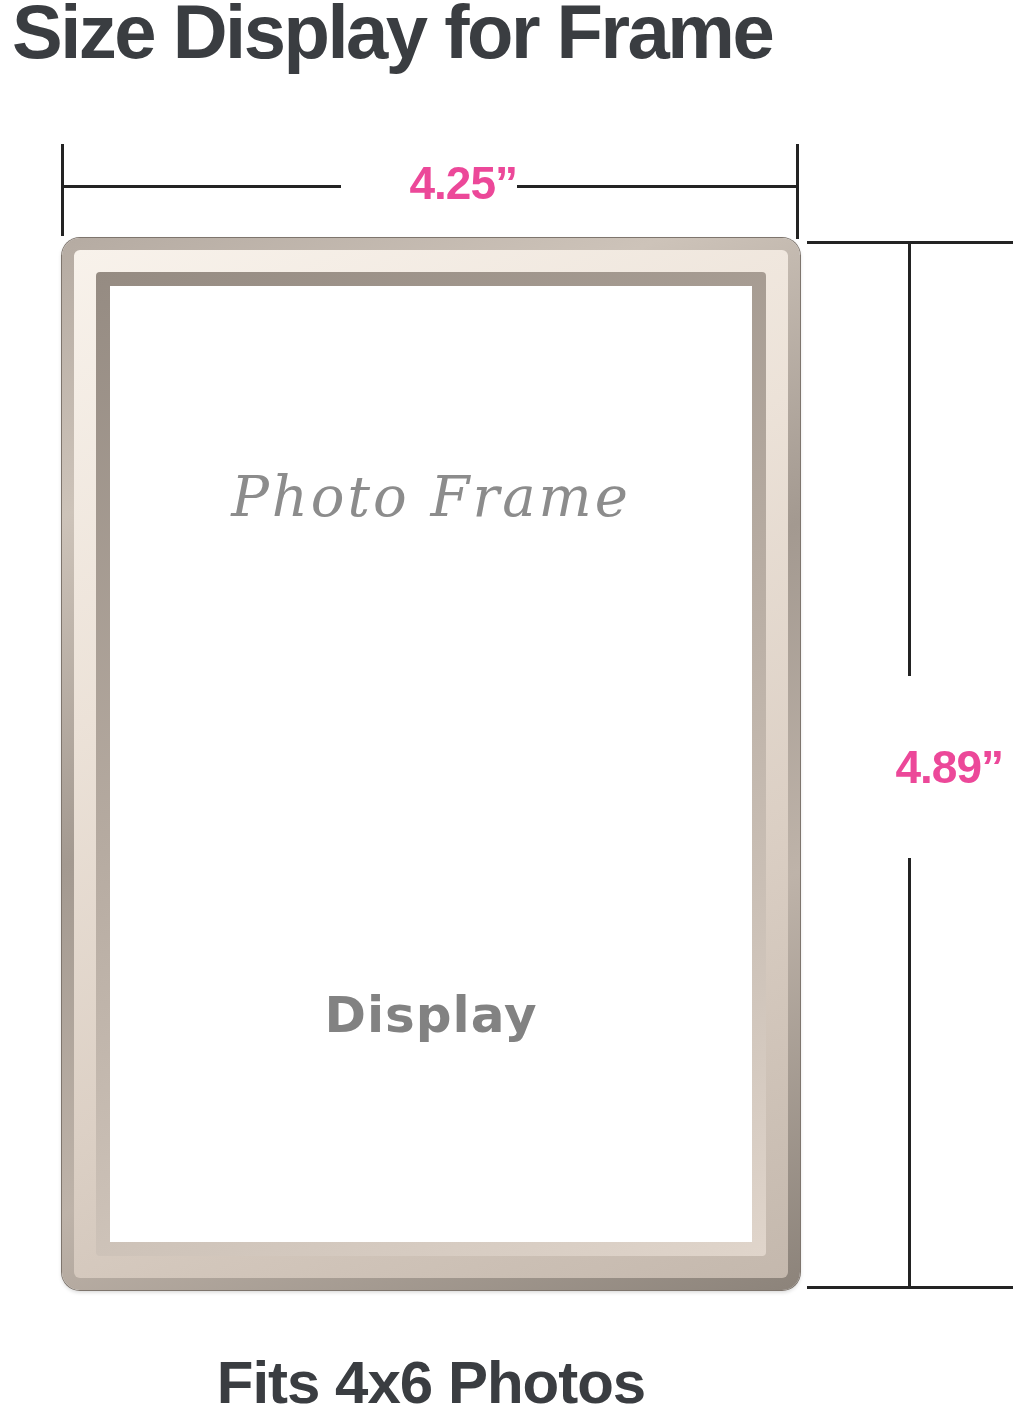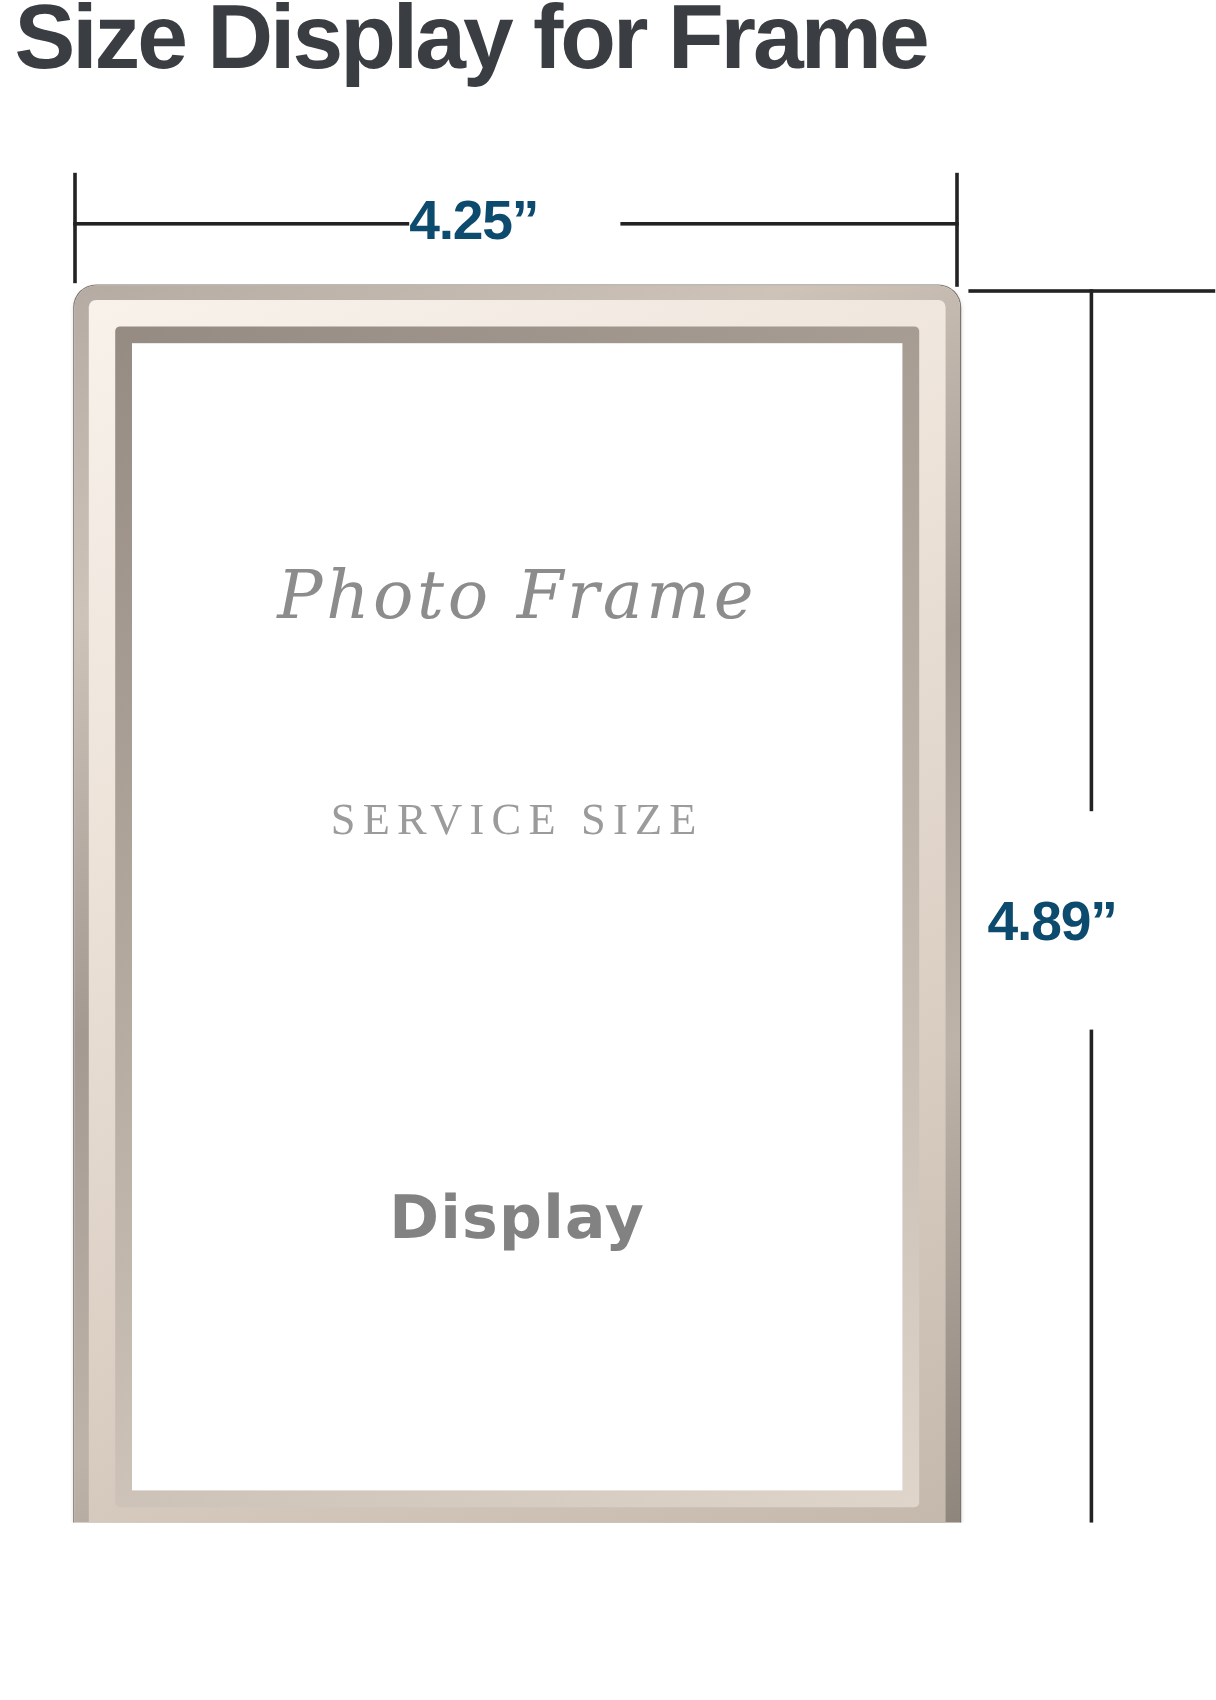--- a/index.html
+++ b/index.html
@@ -1,19 +1,19 @@
 <!DOCTYPE html>
 <html><head>
 <meta charset="utf-8">
 <style>
   html, body { margin: 0; padding: 0; background: #ffffff; }
   .canvas {
     position: relative;
     width: 1013px;
-    height: 1269px;
+    height: 1417px;
     background: #ffffff;
     overflow: hidden;
     font-family: "Liberation Sans", sans-serif;
   }
 
   
   .page-title {
     position: absolute;
     left: 12px;
     top: -10px;
@@ -35,25 +35,25 @@
     font-weight: 600;
     letter-spacing: -1px;
     color: #3a3d41;
     white-space: nowrap;
   }
 
   
   .dim-line { position: absolute; background: #232323; }
   .dim-label {
     position: absolute;
-    color: #0c4a6e;
+    color: #ec4899;
     font-size: 46px;
     font-weight: 600;
     letter-spacing: -1px;
-    text-align: left;
+    text-align: right;
     white-space: nowrap;
   }
   #w-tick-left   { left: 61px;  top: 144px;  width: 3px;   height: 92px; }
   #w-tick-right  { left: 796px; top: 144px;  width: 3px;   height: 95px; }
   #w-seg-left    { left: 61px;  top: 185px;  width: 280px; height: 3px; }
   #w-seg-right   { left: 517px; top: 185px;  width: 282px; height: 3px; }
   #w-label       { left: 341px; top: 156px;  width: 176px; }
 
   #h-tick-top    { left: 807px; top: 241px;  width: 206px; height: 3px; }
   #h-tick-bottom { left: 807px; top: 1286px; width: 206px; height: 3px; }
@@ -144,21 +144,21 @@
     <div class="dim-line" id="h-seg-top"></div>
     <div class="dim-line" id="h-seg-bottom"></div>
     <div class="dim-label" id="h-label">4.89”</div>
   </div>
 
   <div class="frame">
     <div class="band-highlight">
       <div class="band-lip">
         <div class="interior">
           <div class="insert-text script-text">Photo Frame</div>
-          <div class="insert-text service-text">SERVICE SIZE</div>
           <div class="insert-text brand-text">Display</div>
         </div>
       </div>
     </div>
   </div>
 
+  <div class="caption">Fits 4x6 Photos</div>
 
 </div>
 
 </body></html>

